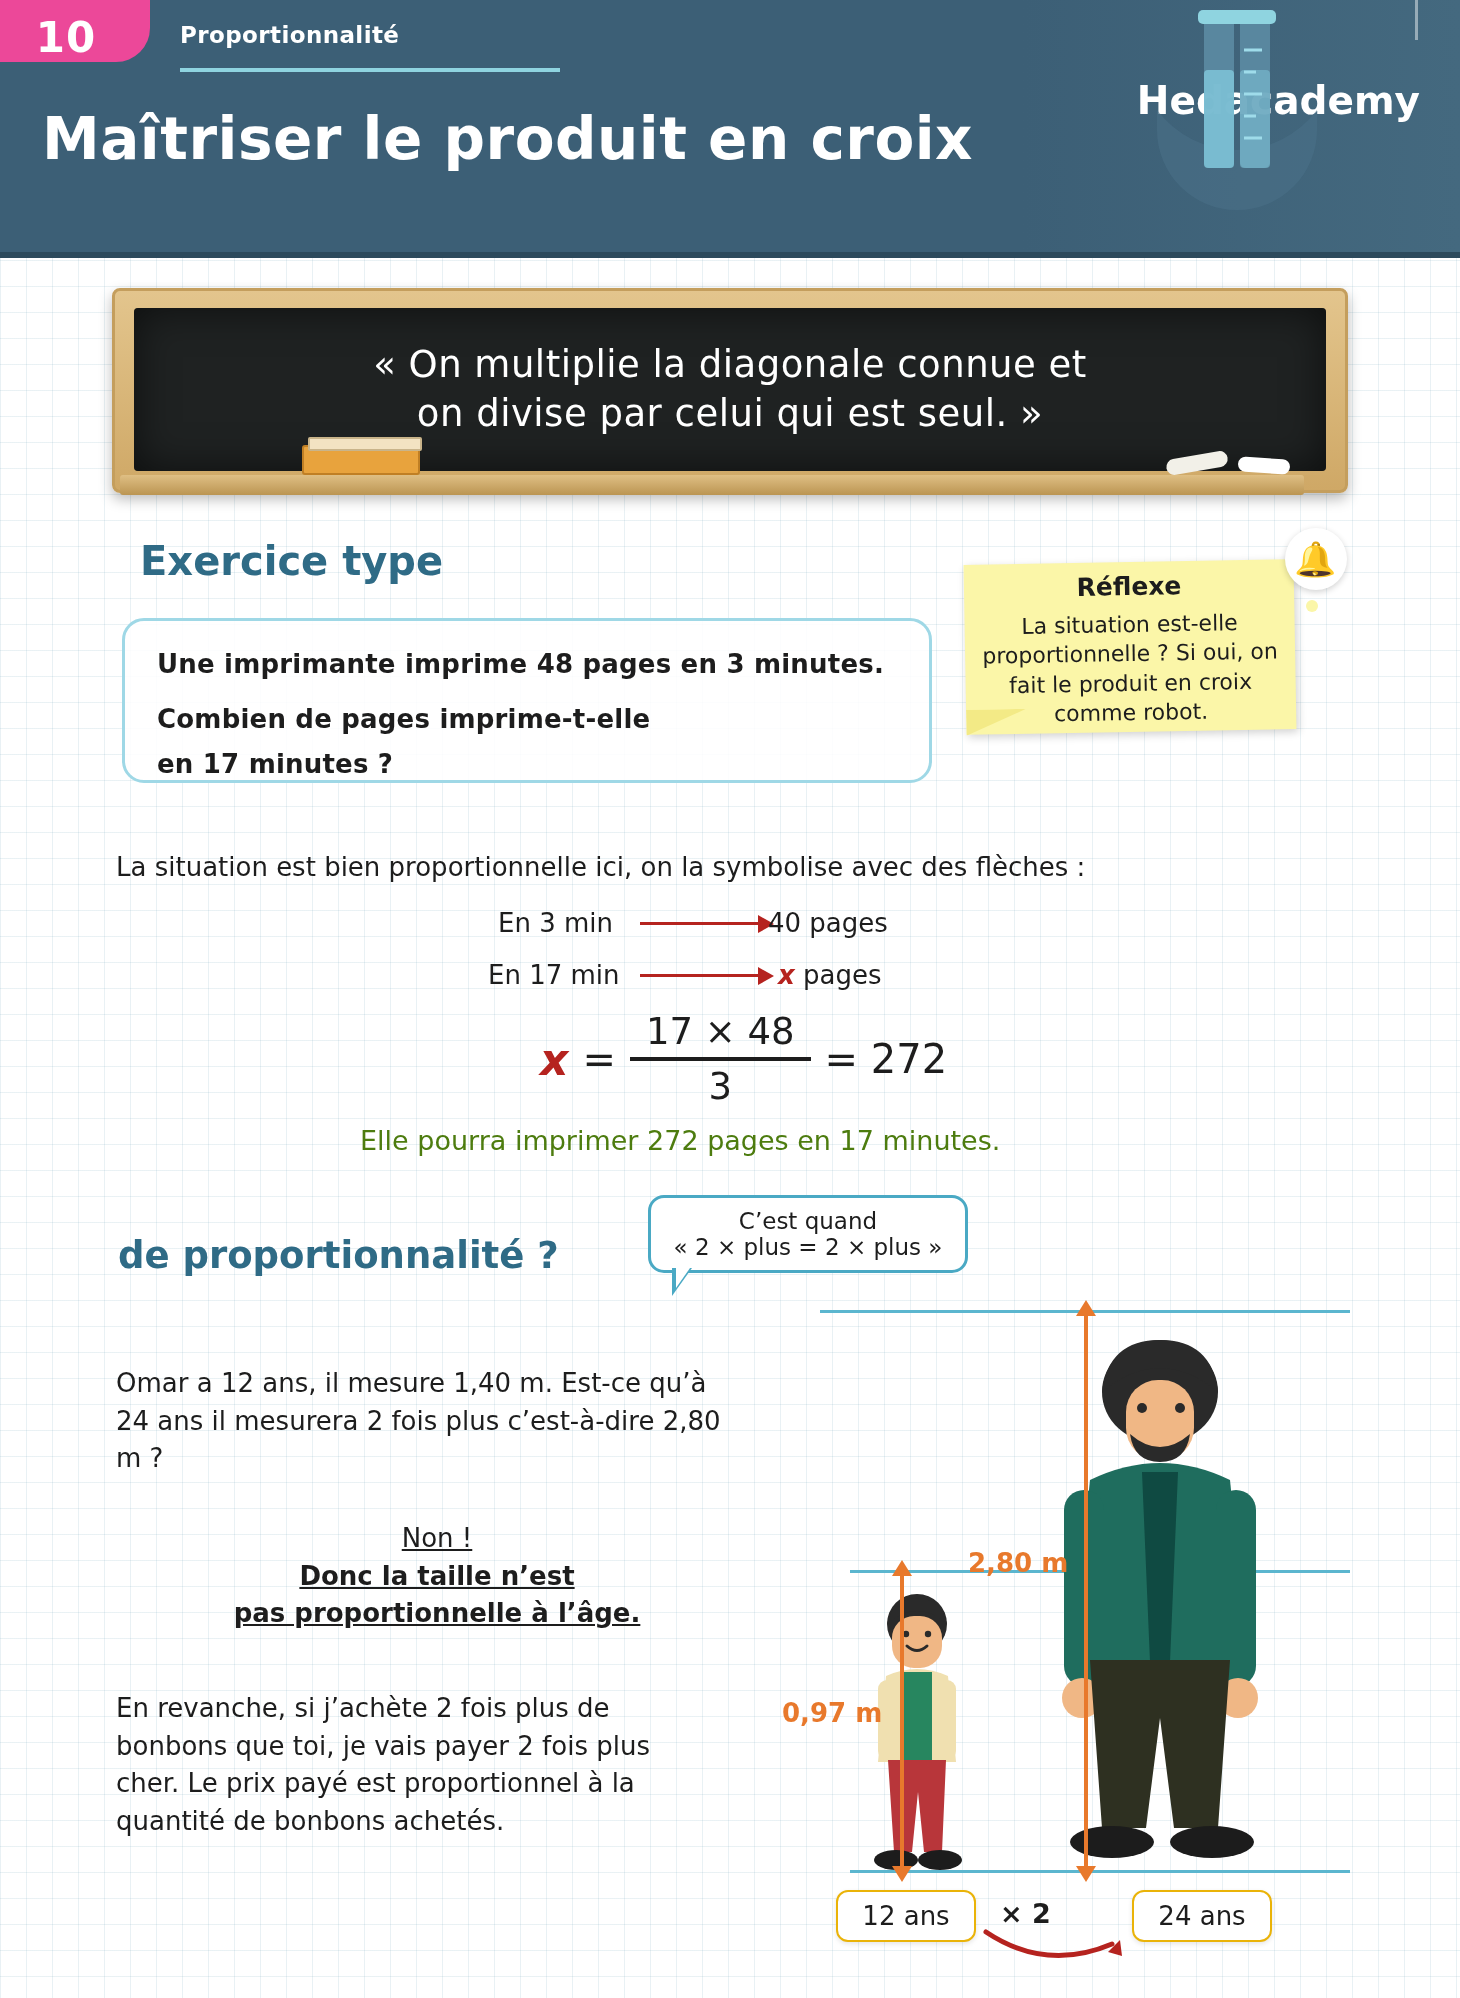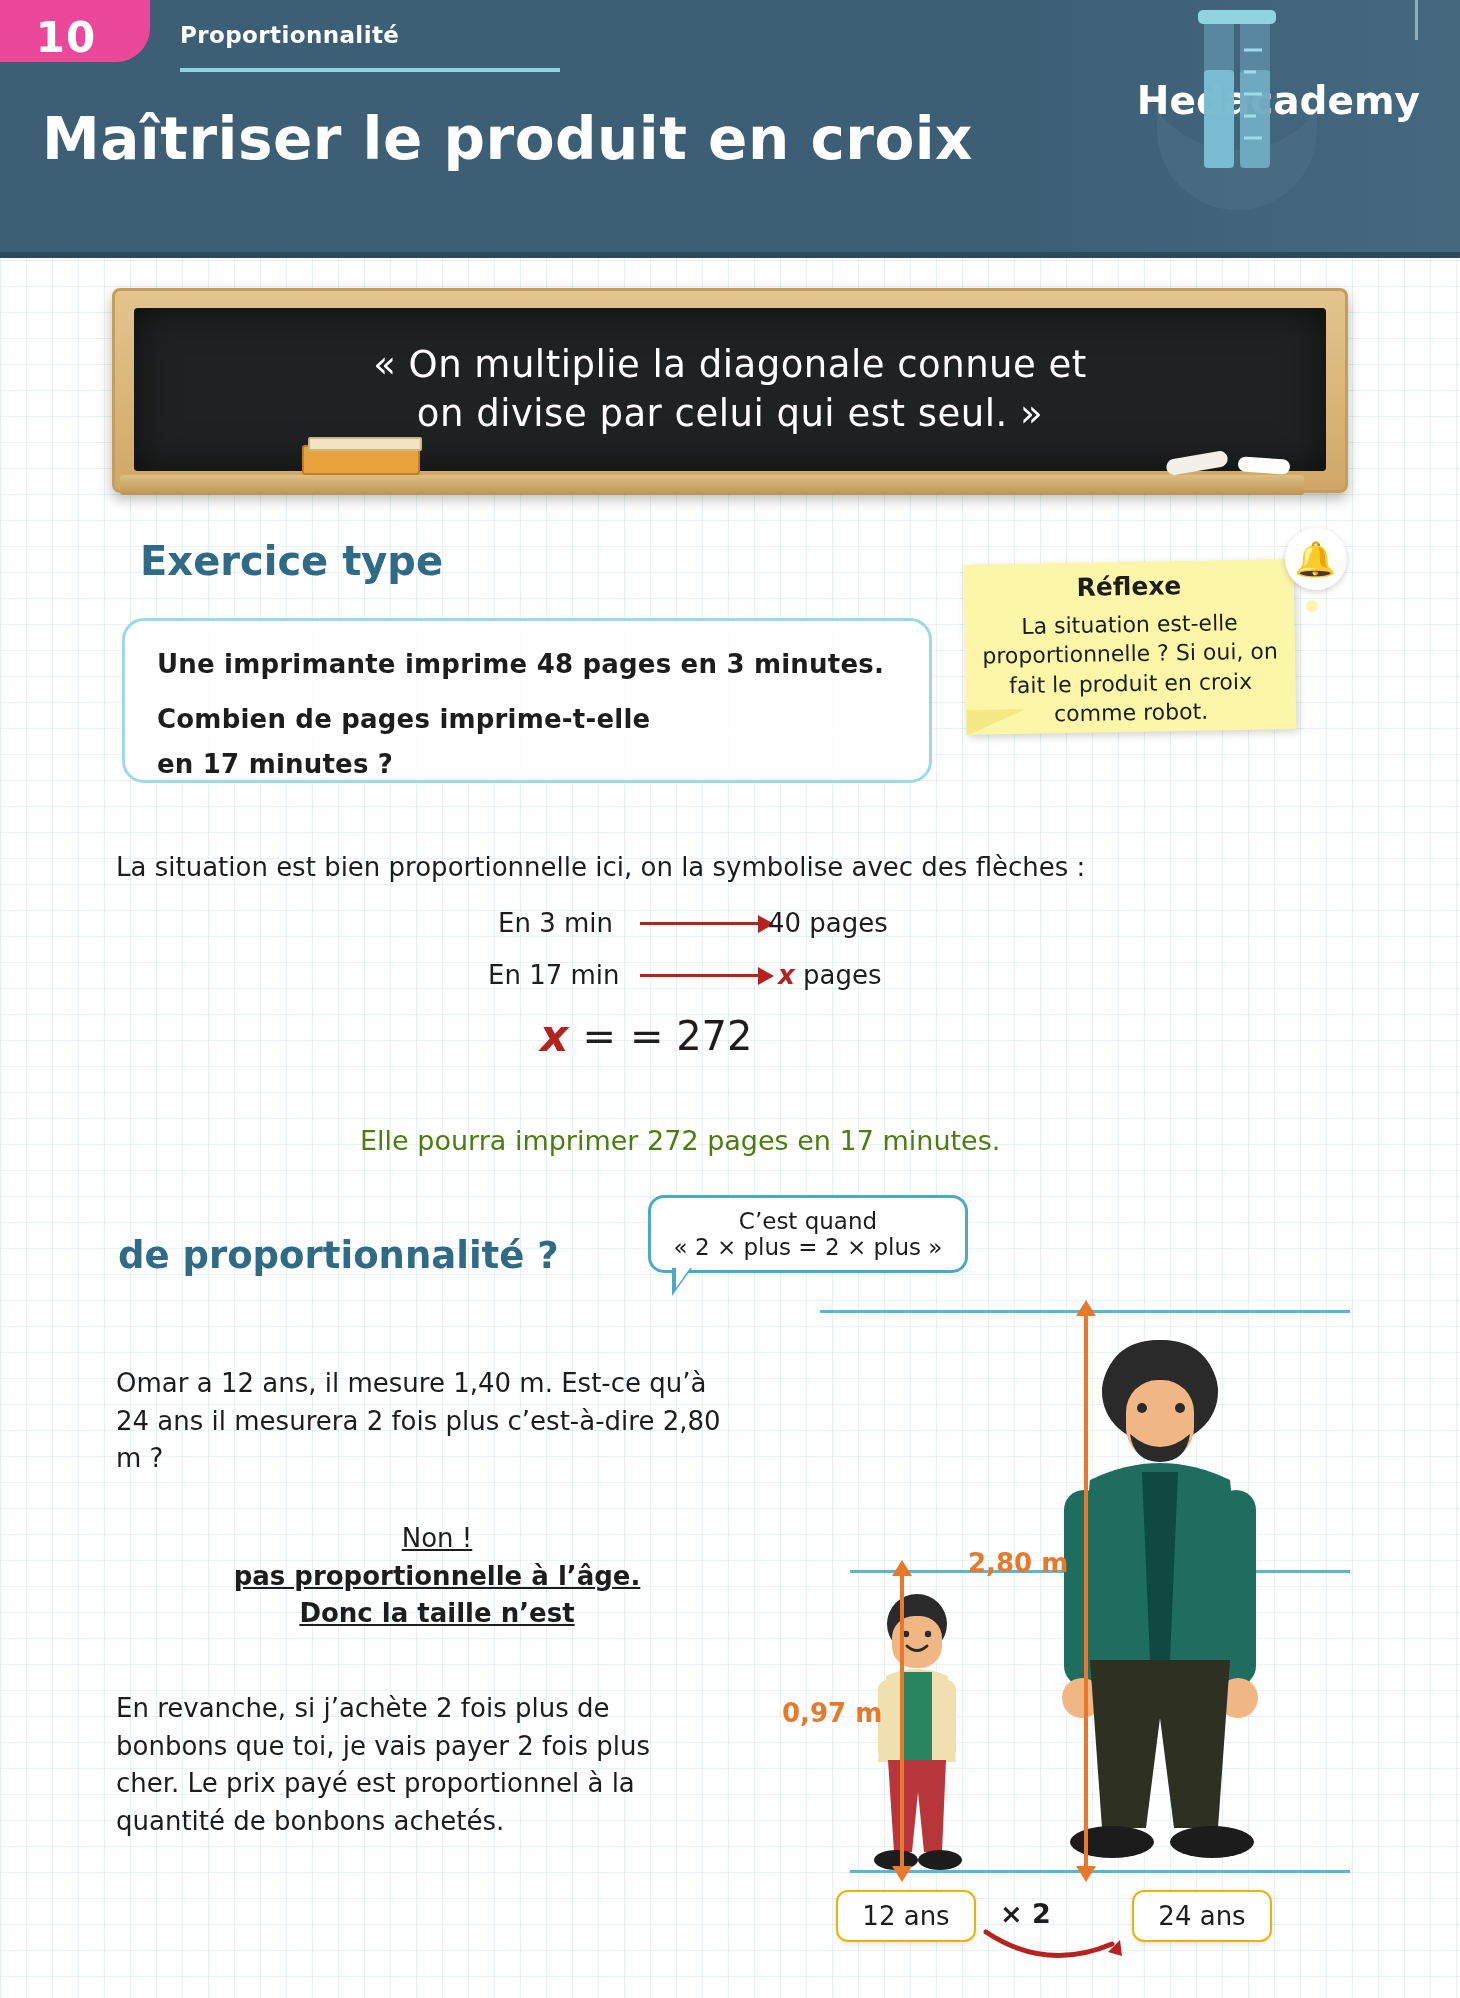--- a/index.html
+++ b/index.html
@@ -281,42 +281,47 @@
 <div class="arrow-line a2"></div>
 <div class="arrow-head ah2"></div>
 <div class="row-arrow r2-right">
   <span class="xvar">x</span>
   <span>pages</span>
 </div>
 
 <div class="formula">
   <span class="fx">x</span>
   <span>=</span>
+  <span class="frac">
+    <span class="num">17 × 48</span>
+    <span class="bar"></span>
+    <span class="den">3</span>
+  </span>
   <span>= 272</span>
 </div>
 
 <div class="concl">Elle pourra imprimer 272 pages en 17 minutes.</div>
 
 <div class="h2" id="situation-title">
   <div>de proportionnalité ?</div>
 </div>
 
 <div class="speech">
   <div class="s1">C’est quand</div>
   <div class="s2">« 2 × plus = 2 × plus »</div>
 </div>
 <div class="speech-tail"></div>
 <div class="speech-tail-in"></div>
 
 <div class="body-text" id="para-omar">Omar a 12 ans, il mesure 1,40 m. Est-ce qu’à 24 ans il mesurera 2 fois plus c’est-à-dire 2,80 m ?</div>
 
 <div class="body-text" id="para-non">
   <div>Non !</div>
+  <div style="font-weight:bold">Donc la taille n’est</div>
   <div style="font-weight:bold">pas proportionnelle à l’âge.</div>
-  <div style="font-weight:bold">Donc la taille n’est</div>
 </div>
 
 <div class="body-text" id="para-bonbons">En revanche, si j’achète 2 fois plus de bonbons que toi, je vais payer 2 fois plus cher. Le prix payé est proportionnel à la quantité de bonbons achetés.</div>
 
 <div class="illus">
   <div class="gline gl-top"></div>
   <div class="gline gl-mid"></div>
   <div class="gline gl-bot"></div>
 
   <svg class="kid" viewBox="0 0 110 285">

